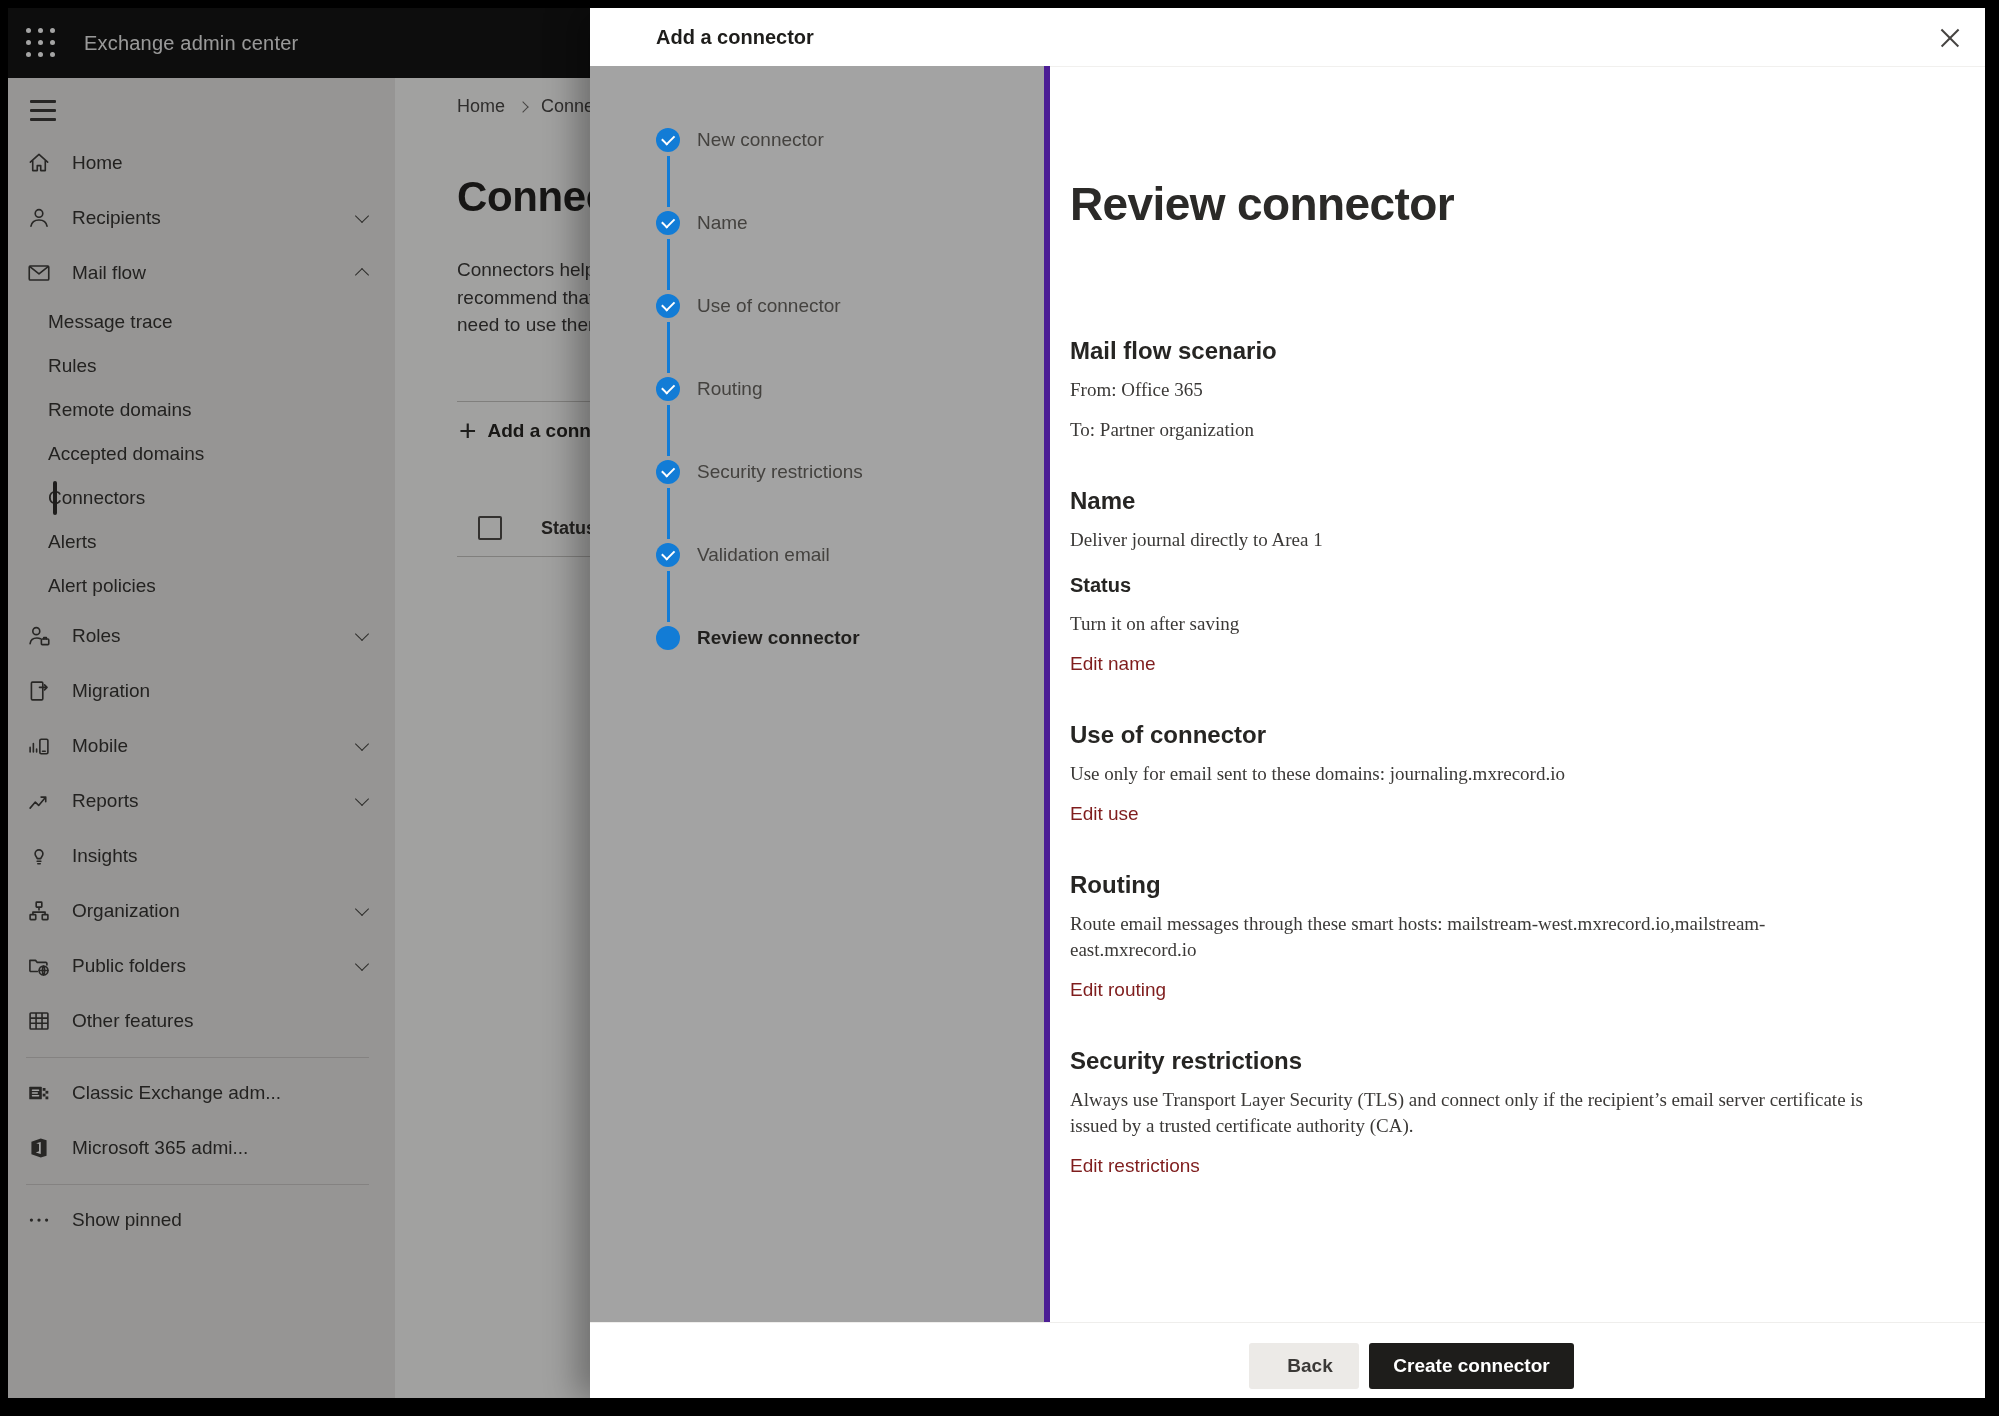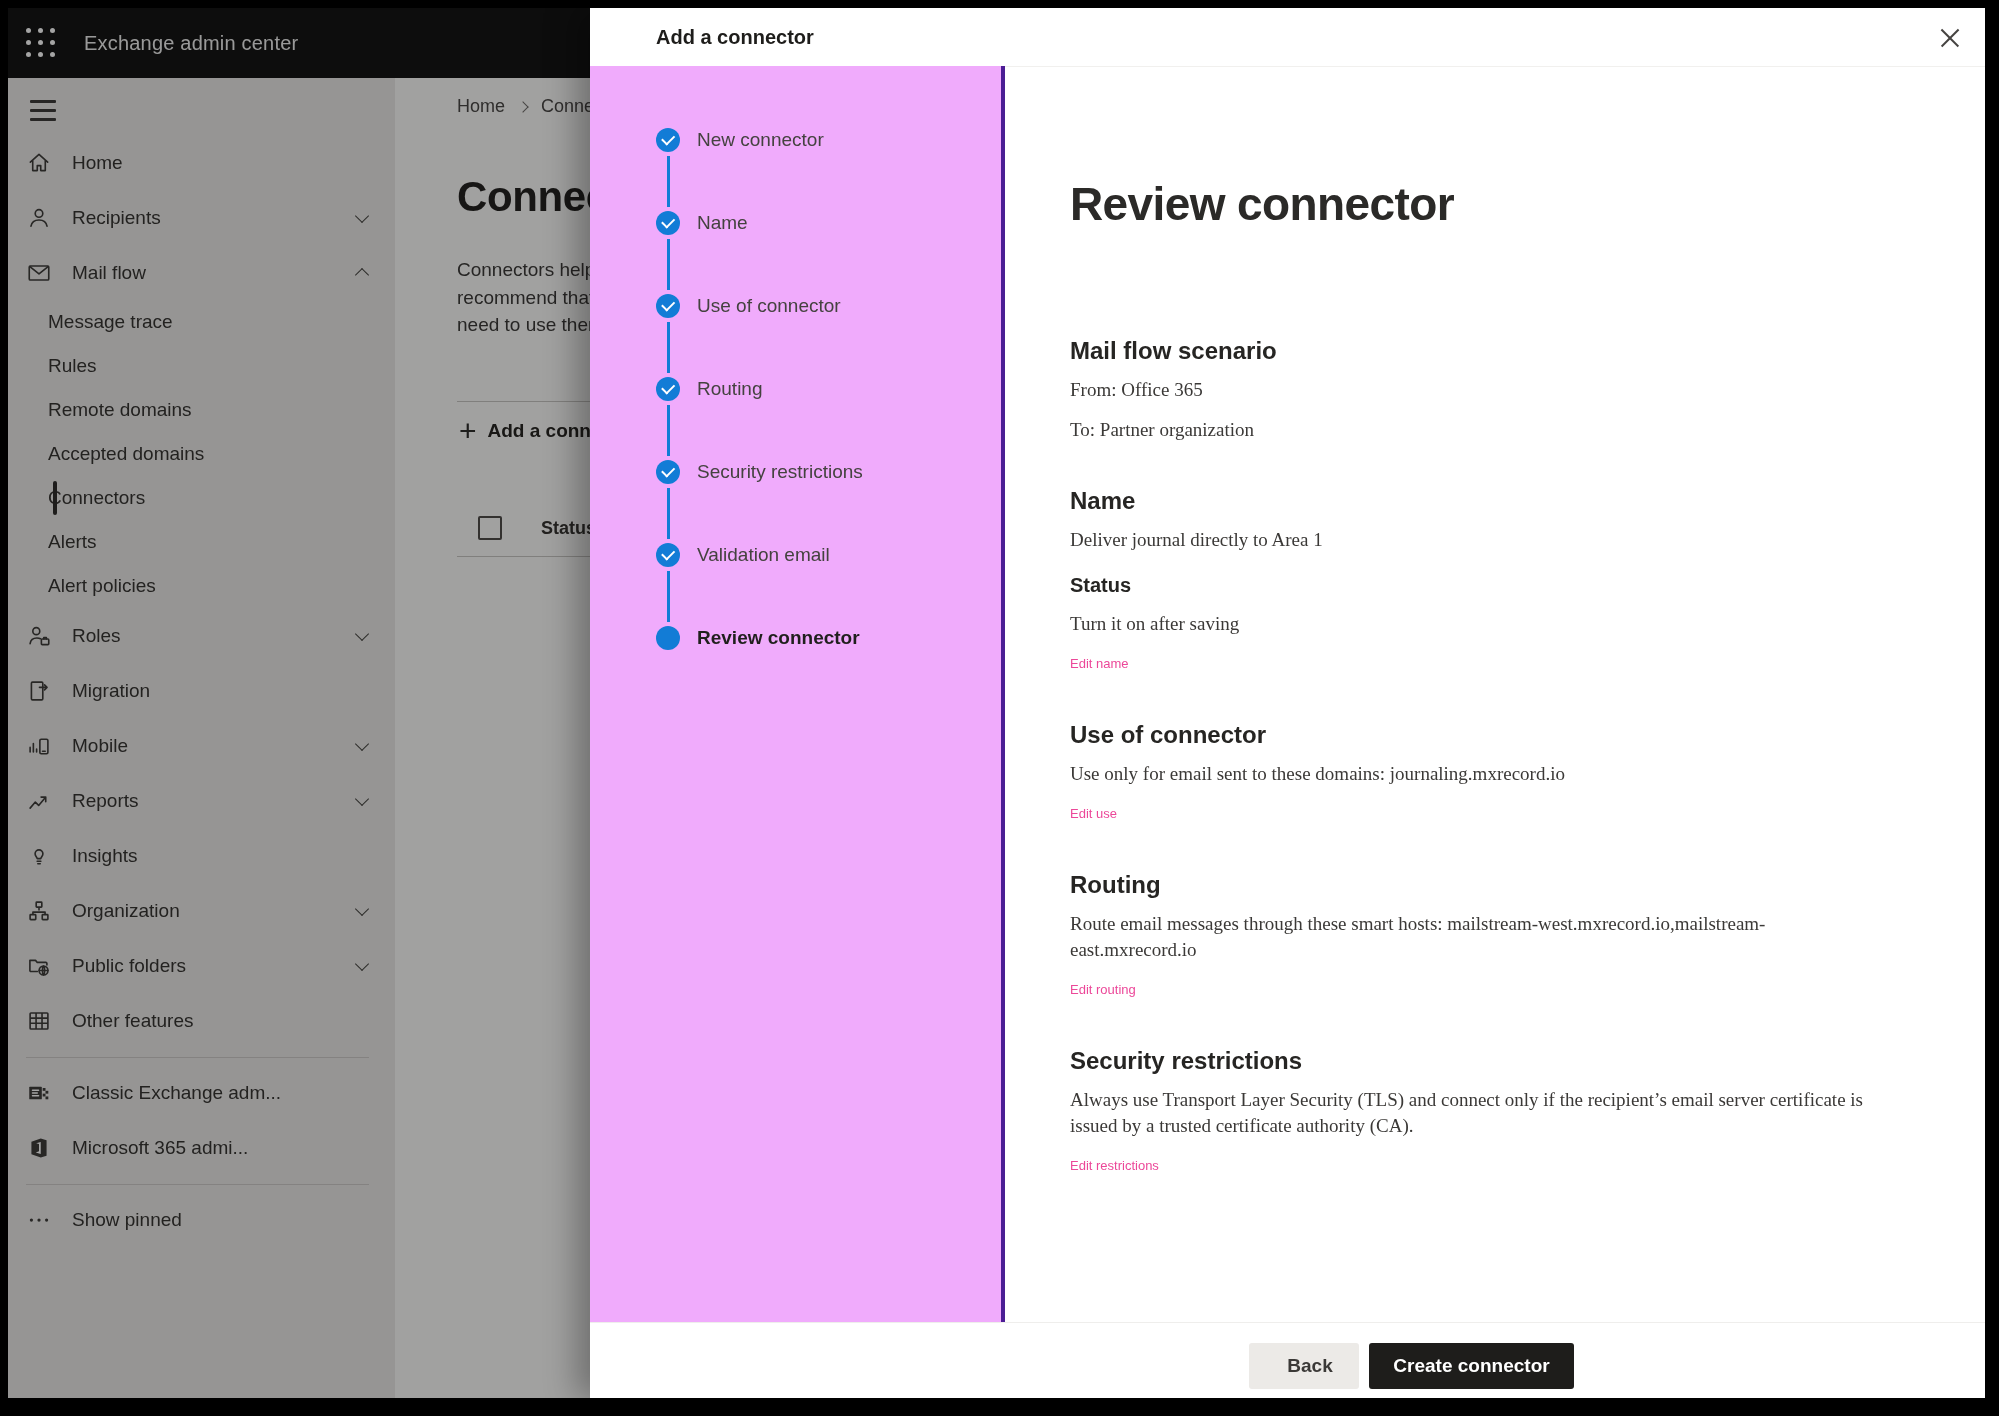--- a/index.html
+++ b/index.html
@@ -57,37 +57,37 @@
   
   .modal{position:absolute;left:582px;top:0;right:0;bottom:0;background:#fff;z-index:3;box-shadow:-14px 0 30px rgba(0,0,0,.30);}
   .modal-header{position:absolute;left:0;top:0;right:0;height:58px;border-bottom:1px solid #f1f0ee;background:#fff;}
   .modal-title{position:absolute;left:66px;top:0;line-height:58px;font-size:20px;font-weight:700;color:#1e1d1b;white-space:nowrap;}
   .close-btn{position:absolute;right:24px;top:18px;width:22px;height:22px;cursor:pointer;}
   .close-btn::before,.close-btn::after{content:"";position:absolute;left:-1px;top:50%;width:24px;height:1.7px;background:#454340;}
   .close-btn::before{transform:rotate(45deg);}
   .close-btn::after{transform:rotate(-45deg);}
 
   
-  .steps{position:absolute;left:0;top:58px;width:415px;bottom:75px;border-right:4px solid #4c1d95;padding:62px 0 0 66px;box-sizing:border-box;background:#f0abfc;}
+  .steps{position:absolute;left:0;top:58px;width:460px;bottom:75px;border-right:6px solid #4c1d95;padding:62px 0 0 66px;box-sizing:border-box;background:#a3a3a3;}
   .step{position:relative;display:flex;align-items:center;gap:17px;height:24px;margin-bottom:59px;cursor:pointer;}
   .step:not(:last-child)::after{content:"";position:absolute;left:10.5px;top:28px;width:3px;height:51px;background:var(--accent-blue,#127cd6);}
   .step-dot{width:24px;height:24px;border-radius:50%;background:var(--accent-blue,#127cd6);flex:none;display:flex;align-items:center;justify-content:center;}
   .step-check{width:10px;height:5.5px;border-left:2.6px solid #fff;border-bottom:2.6px solid #fff;transform:rotate(-45deg) translate(1px,-1px);visibility:hidden;}
   .step.f-completed .step-check{visibility:visible;}
   .step-label{font-size:19px;color:#44423f;white-space:nowrap;}
   .step.f-current .step-label{font-weight:700;color:#201f1d;}
 
   
   .review{position:absolute;left:480px;top:58px;right:30px;bottom:75px;padding-top:111px;overflow:hidden;}
   .review-title{margin:0 0 108px;font-size:46px;font-weight:700;color:#2b2a28;letter-spacing:-.6px;}
   .blk{max-width:805px;}
   .f-kind-heading{font-size:24px;font-weight:700;line-height:24px;color:#262523;margin:46px 0 0;}
   .f-kind-subheading{font-size:20px;font-weight:700;line-height:24px;color:#262523;margin:20px 0 0;}
   .f-kind-text{font-size:19px;line-height:26px;color:#3b3937;margin:14px 0 0;font-family:Liberation Serif, serif;}
-  .f-kind-link{font-size:13px;line-height:26px;color:#ec4899;margin:14px 0 0;cursor:pointer;width:max-content;}
+  .f-kind-link{font-size:19px;line-height:26px;color:#7f1d1d;margin:14px 0 0;cursor:pointer;width:max-content;}
 
   
   .modal-footer{position:absolute;left:0;right:0;bottom:0;height:75px;border-top:1px solid #efeeec;background:#fff;}
   .footer-btns{position:absolute;left:659px;top:20px;display:flex;gap:10px;}
   .btn{height:46px;display:flex;align-items:center;justify-content:center;font-size:19px;font-weight:600;border-radius:3px;border:none;cursor:pointer;font-family:inherit;white-space:nowrap;}
   .btn-back{width:110px;background:#eceae7;color:#3b3937;padding-left:18px;}
   .btn-primary{width:205px;background:var(--primary-button-bg,#1e1d1b);color:#fff;}
 
   .svg-defs{position:absolute;width:0;height:0;overflow:hidden;}
 </style>

